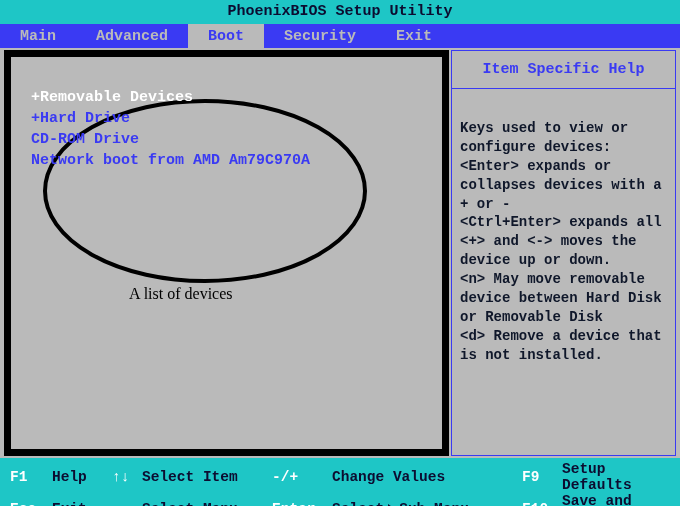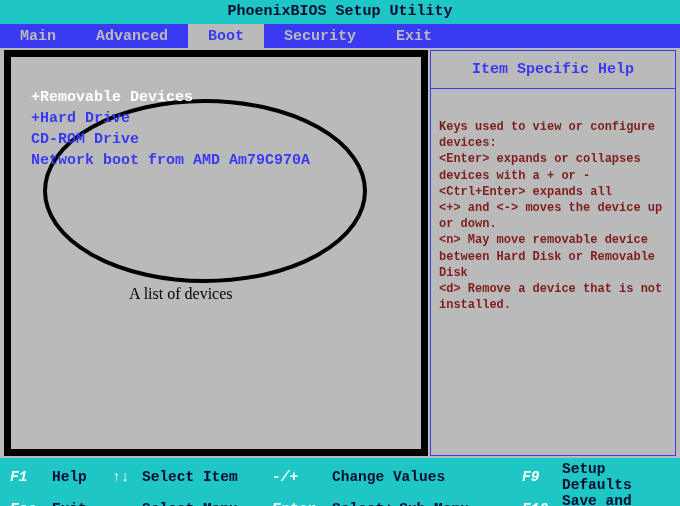--- a/index.html
+++ b/index.html
@@ -42,38 +42,38 @@
       padding: 2px 4px;
       gap: 2px;
     }
     .left-panel {
       flex: 1;
       border: 7px solid #000000;
       position: relative;
       padding: 30px 20px;
     }
     .right-panel {
-      width: 246px;
+      width: 225px;
       display: flex;
       flex-direction: column;
     }
     .help-header {
       border: 1px solid #3a3af3;
       text-align: center;
       padding: 10px 5px;
       color: #3a3af3;
     }
     .help-body {
       border: 1px solid #3a3af3;
       border-top: none;
       flex: 1;
       padding: 30px 8px 10px 8px;
-      color: #7f1d1d;
+      color: #0f172a;
       line-height: 1.35;
-      font-size: 12px;
+      font-size: 14px;
     }
     .device-list {
       position: relative;
       z-index: 2;
     }
     .device-item {
       line-height: 1.4;
       white-space: nowrap;
     }
     .device-current { color: #fff; }
@@ -98,21 +98,21 @@
     .footer {
       background: #1ec6c6;
       height: 48px;
       padding: 3px 10px;
       display: grid;
       grid-template-columns: 42px 60px 30px 130px 60px 190px 40px 1fr;
       grid-template-rows: 1fr 1fr;
       align-items: center;
       font-size: 14.5px;
     }
-    .fkey { color: #fff; font-style: italic; }
+    .fkey { color: #fff; }
     .flabel { color: #0c0c30; }
     .triangle {
       display: inline-block;
       width: 0; height: 0;
       border-top: 5px solid transparent;
       border-bottom: 5px solid transparent;
       border-left: 7px solid #0c0c30;
       margin: 0 4px;
       vertical-align: middle;
     }

